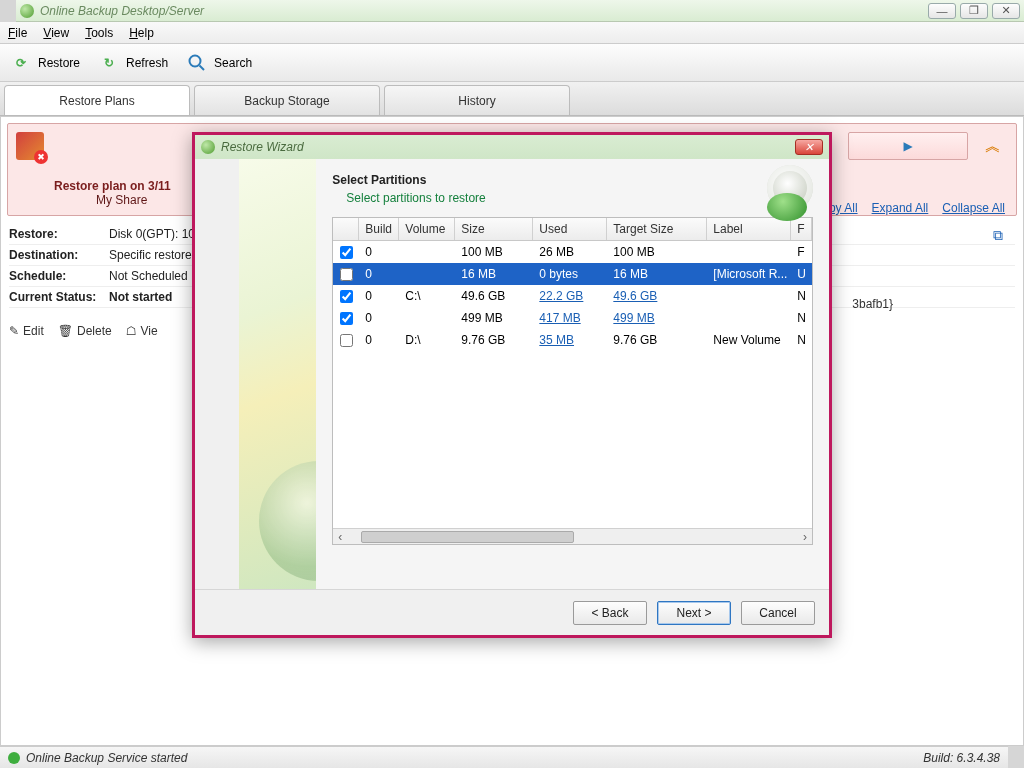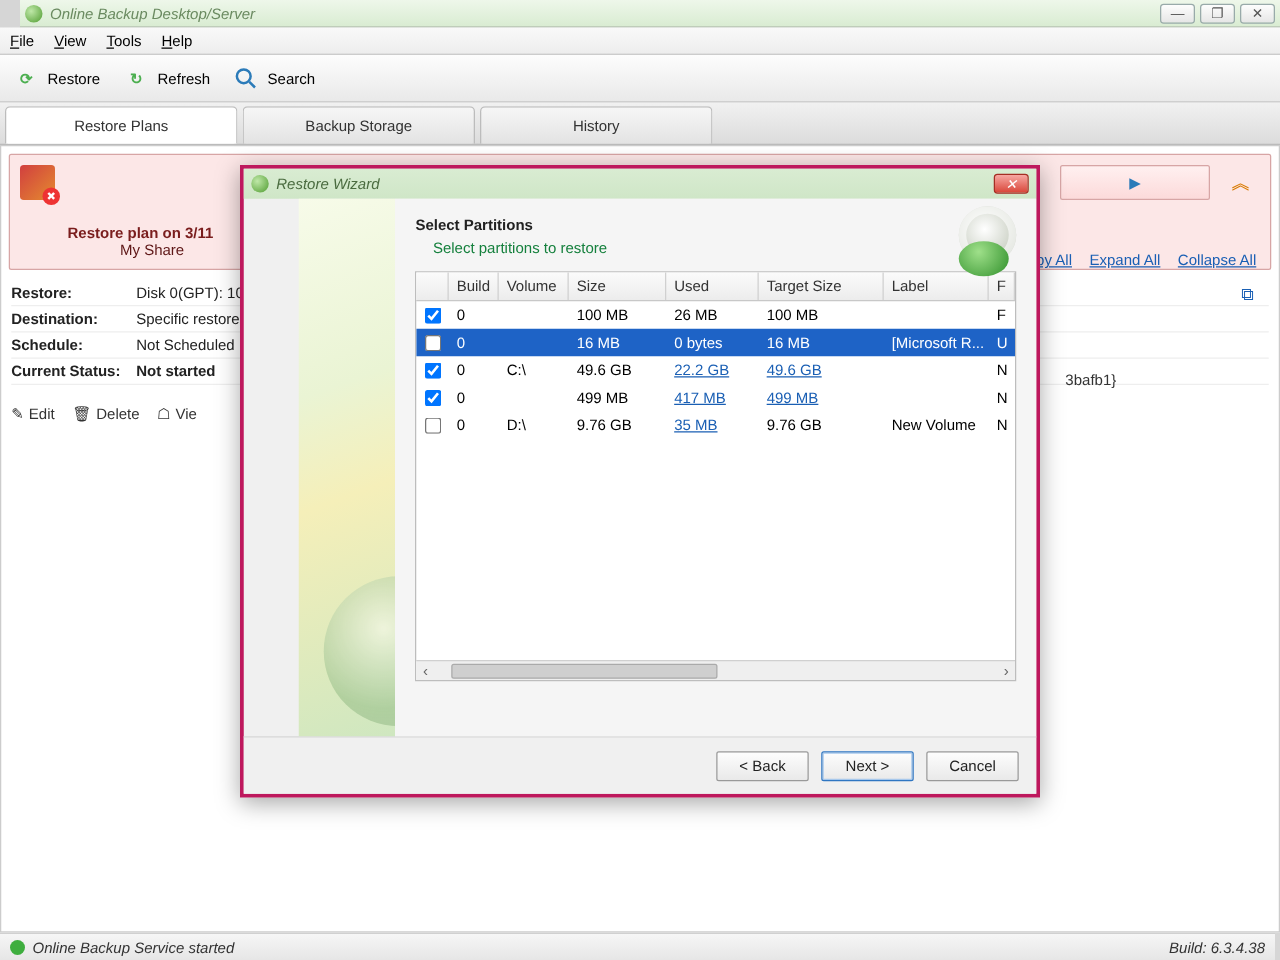--- a/index.html
+++ b/index.html
@@ -46,21 +46,21 @@
 .details .row .k { width:100px; color:#222; font-weight:bold; }
 .details .row .v { color:#222; }
 .detail-actions { display:flex; gap:14px; padding:8px 2px; align-items:center;}
 .detail-actions .da { display:flex; align-items:center; gap:4px; cursor:pointer; color:#333;}
 .links-right { position:absolute; right:18px; top:84px; display:flex; gap:14px;}
 .links-right a { color:#1a5fb4; text-decoration:underline; cursor:pointer;}
 .copy-ic { position:absolute; right:20px; top:110px; color:#1a5fb4; cursor:pointer; font-size:14px;}
 .guid { position:absolute; right:130px; top:180px; color:#333;}
 
 
-.statusbar { height:22px; background:linear-gradient(#f6f6f6,#e6e6e6); border-top:1px solid #ccc; display:flex; align-items:center; padding:0 8px; position:fixed; bottom:0; left:0; right:4px;}
+.statusbar { height:22px; background:linear-gradient(#f6f6f6,#e6e6e6); border-top:1px solid #ccc; display:flex; align-items:center; padding:0 8px; position:fixed; bottom:0; left:0; right:16px;}
 .status-dot { width:12px;height:12px;border-radius:50%; background:#3fae3f; margin-right:6px;}
 .status-text { font-style:italic; color:#333;}
 .build { margin-left:auto; font-style:italic; color:#333;}
 
 
 .wizard { position:absolute; left:192px; top:132px; width:640px; height:506px; background:#f0f0f0; border:3px solid #be185d; box-shadow:0 4px 18px rgba(0,0,0,.35);}
 .wiz-title { height:24px; background:linear-gradient(#d9ecd2,#cfe6c7); display:flex; align-items:center; padding:0 6px; color:#4a6b3f; font-style:italic;}
 .wiz-title .app-icon { width:14px;height:14px;border-radius:50%; background:radial-gradient(circle at 35% 35%, #bfe8a8, #4e9b2e); margin-right:6px;}
 .wiz-close { margin-left:auto; width:28px; height:16px; background:linear-gradient(#f7a8a2,#d9463a); border:1px solid #a52e24; border-radius:3px; color:#fff; display:flex; align-items:center; justify-content:center; font-size:11px; cursor:pointer;}
 .wiz-body { display:flex; height:calc(100% - 24px - 46px);padding-left:44px; }

